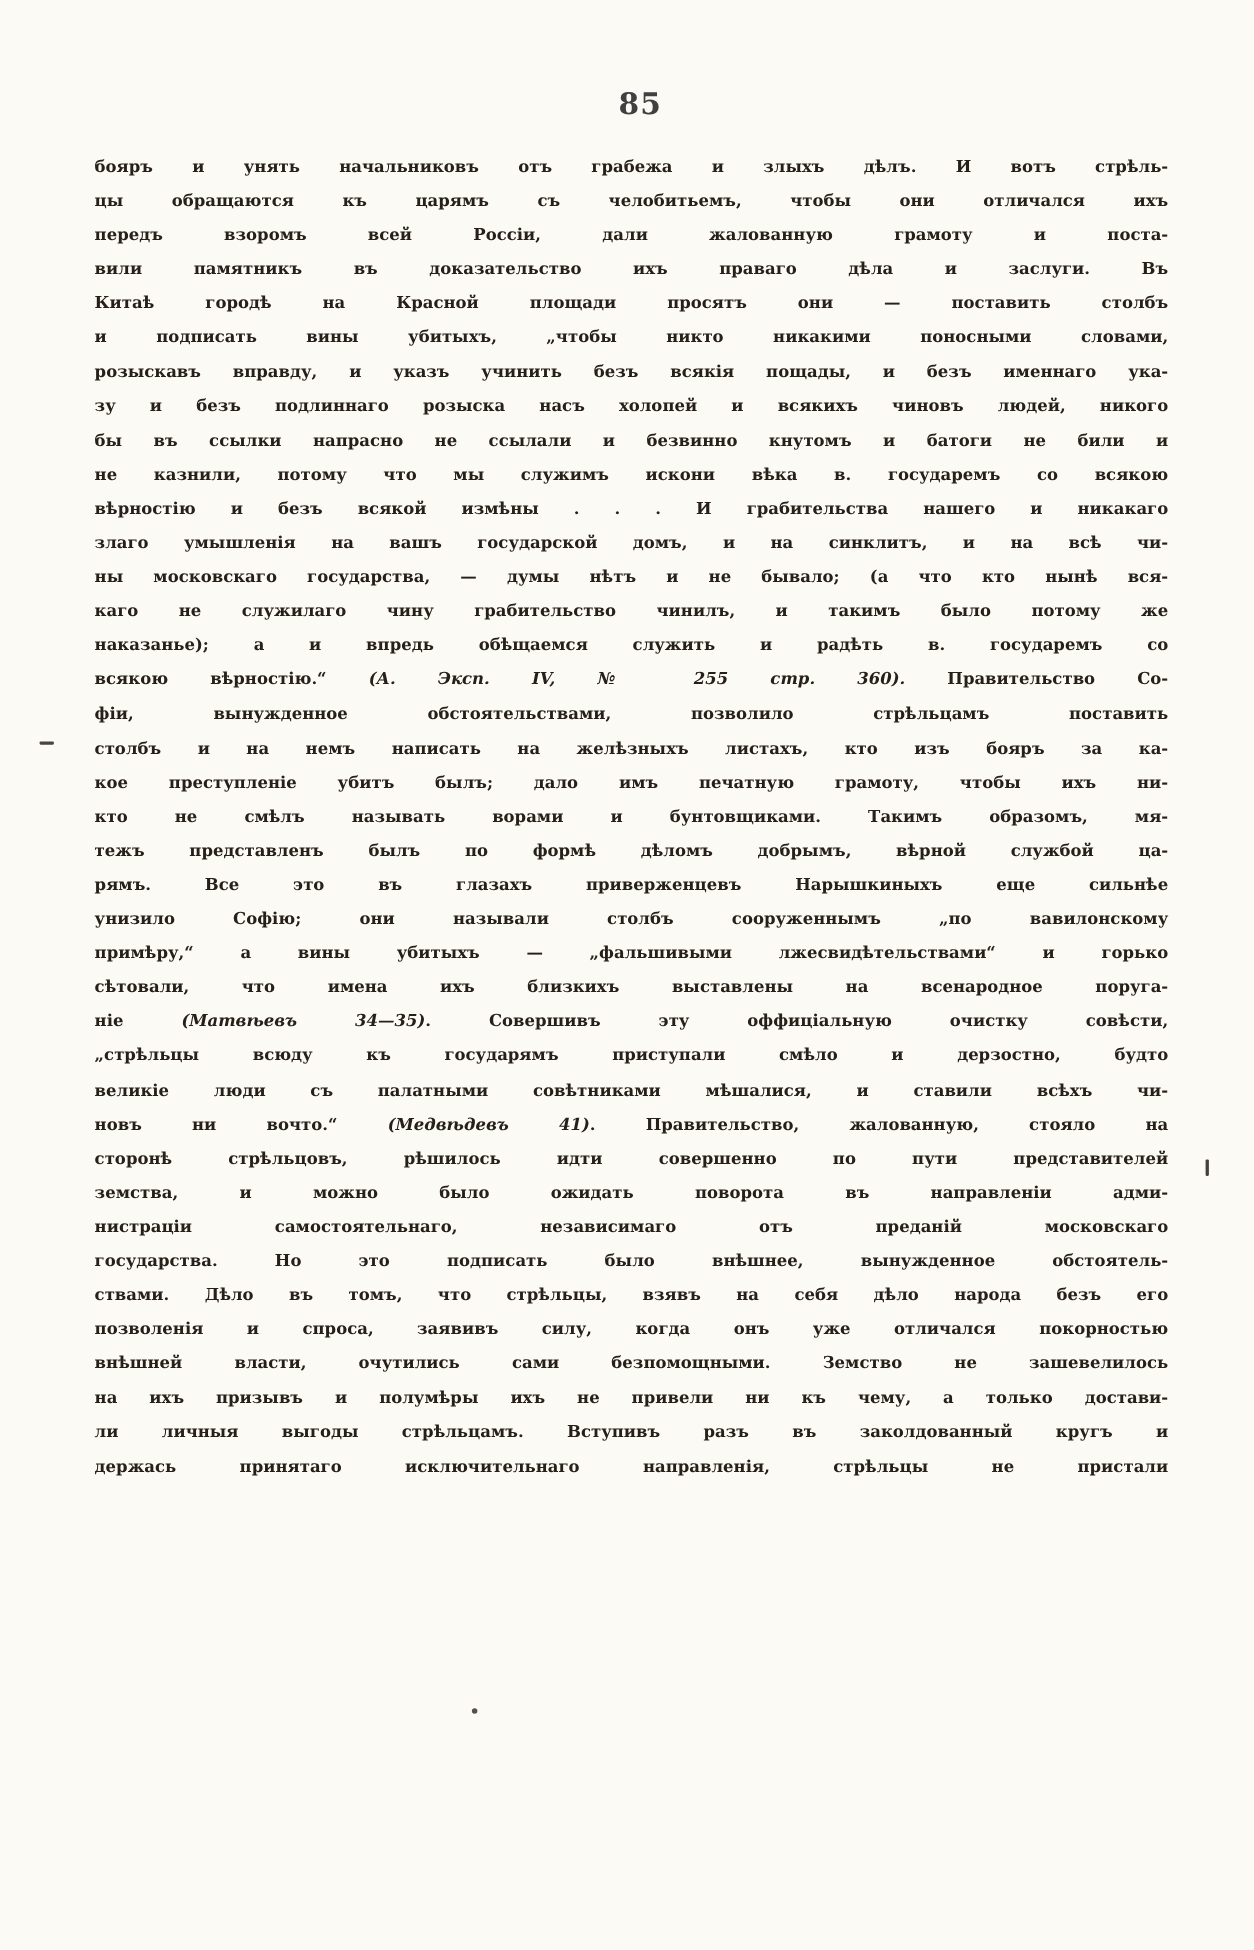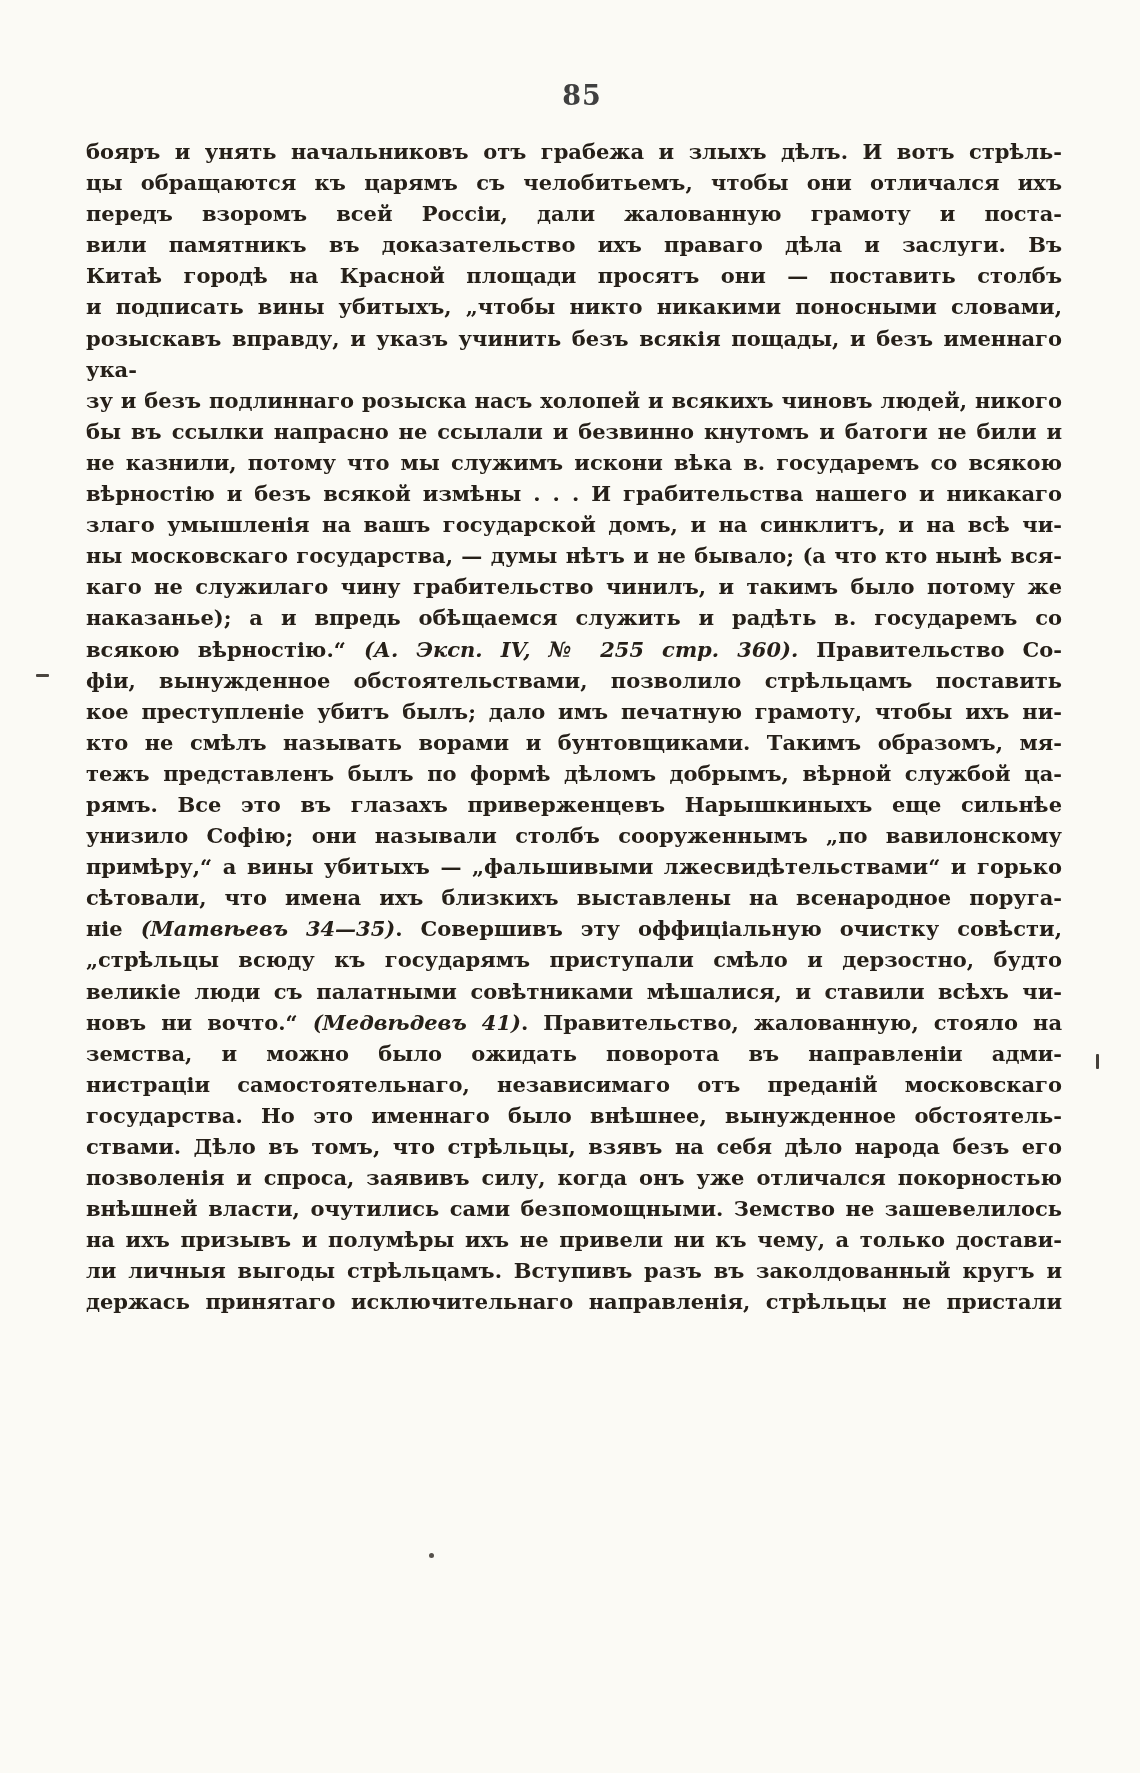--- a/index.html
+++ b/index.html
@@ -25,21 +25,21 @@
   }
   .text-block {
     position: absolute;
     left: 86px;
     top: 136px;
     width: 976px;
   }
   .line {
     font-family: "DejaVu Serif", serif;
     font-weight: bold;
-    font-size: 21px;
+    font-size: 15px;
     line-height: 31.1px;
     color: #262019;
     text-align: justify;
     text-align-last: justify;
     white-space: normal;
   }
   .line i { font-style: italic; }
   .mark-dash {
     position: absolute;
     left: 36px;
@@ -84,34 +84,36 @@
     <div class="line"><span>зу и безъ подлиннаго розыска насъ холопей и всякихъ чиновъ людей, никого</span></div>
     <div class="line"><span>бы въ ссылки напрасно не ссылали и безвинно кнутомъ и батоги не били и</span></div>
     <div class="line"><span>не казнили, потому что мы служимъ искони вѣка в. государемъ со всякою</span></div>
     <div class="line"><span>вѣрностію и безъ всякой измѣны . . . И грабительства нашего и никакаго</span></div>
     <div class="line"><span>злаго умышленія на вашъ государской домъ, и на синклитъ, и на всѣ чи-</span></div>
     <div class="line"><span>ны московскаго государства, — думы нѣтъ и не бывало; (а что кто нынѣ вся-</span></div>
     <div class="line"><span>каго не служилаго чину грабительство чинилъ, и такимъ было потому же</span></div>
     <div class="line"><span>наказанье); а и впредь обѣщаемся служить и радѣть в. государемъ со</span></div>
     <div class="line"><span>всякою вѣрностію.“ </span><i>(А. Эксп. IV, № 255 стр. 360).</i><span> Правительство Со-</span></div>
     <div class="line"><span>фіи, вынужденное обстоятельствами, позволило стрѣльцамъ поставить</span></div>
+    <div class="line"><span>столбъ и на немъ написать на желѣзныхъ листахъ, кто изъ бояръ за ка-</span></div>
     <div class="line"><span>кое преступленіе убитъ былъ; дало имъ печатную грамоту, чтобы ихъ ни-</span></div>
     <div class="line"><span>кто не смѣлъ называть ворами и бунтовщиками. Такимъ образомъ, мя-</span></div>
     <div class="line"><span>тежъ представленъ былъ по формѣ дѣломъ добрымъ, вѣрной службой ца-</span></div>
     <div class="line"><span>рямъ. Все это въ глазахъ приверженцевъ Нарышкиныхъ еще сильнѣе</span></div>
     <div class="line"><span>унизило Софію; они называли столбъ сооруженнымъ „по вавилонскому</span></div>
     <div class="line"><span>примѣру,“ а вины убитыхъ — „фальшивыми лжесвидѣтельствами“ и горько</span></div>
     <div class="line"><span>сѣтовали, что имена ихъ близкихъ выставлены на всенародное поруга-</span></div>
     <div class="line"><span>ніе </span><i>(Матвѣевъ 34—35)</i><span>. Совершивъ эту оффиціальную очистку совѣсти,</span></div>
     <div class="line"><span>„стрѣльцы всюду къ государямъ приступали смѣло и дерзостно, будто</span></div>
     <div class="line"><span>великіе люди съ палатными совѣтниками мѣшалися, и ставили всѣхъ чи-</span></div>
     <div class="line"><span>новъ ни вочто.“ </span><i>(Медвѣдевъ 41)</i><span>. Правительство, жалованную, стояло на</span></div>
+    <div class="line"><span>сторонѣ стрѣльцовъ, рѣшилось идти совершенно по пути представителей</span></div>
     <div class="line"><span>земства, и можно было ожидать поворота въ направленіи адми-</span></div>
     <div class="line"><span>нистраціи самостоятельнаго, независимаго отъ преданій московскаго</span></div>
-    <div class="line"><span>государства. Но это именнаго было внѣшнее, вынужденное обстоятель-</span></div>
+    <div class="line"><span>государства. Но это подписать было внѣшнее, вынужденное обстоятель-</span></div>
     <div class="line"><span>ствами. Дѣло въ томъ, что стрѣльцы, взявъ на себя дѣло народа безъ его</span></div>
     <div class="line"><span>позволенія и спроса, заявивъ силу, когда онъ уже отличался покорностью</span></div>
     <div class="line"><span>внѣшней власти, очутились сами безпомощными. Земство не зашевелилось</span></div>
     <div class="line"><span>на ихъ призывъ и полумѣры ихъ не привели ни къ чему, а только достави-</span></div>
     <div class="line"><span>ли личныя выгоды стрѣльцамъ. Вступивъ разъ въ заколдованный кругъ и</span></div>
     <div class="line"><span>держась принятаго исключительнаго направленія, стрѣльцы не пристали</span></div>
   </div>
 
 <div class="mark-dash"></div>
 <div class="mark-tick"></div>

